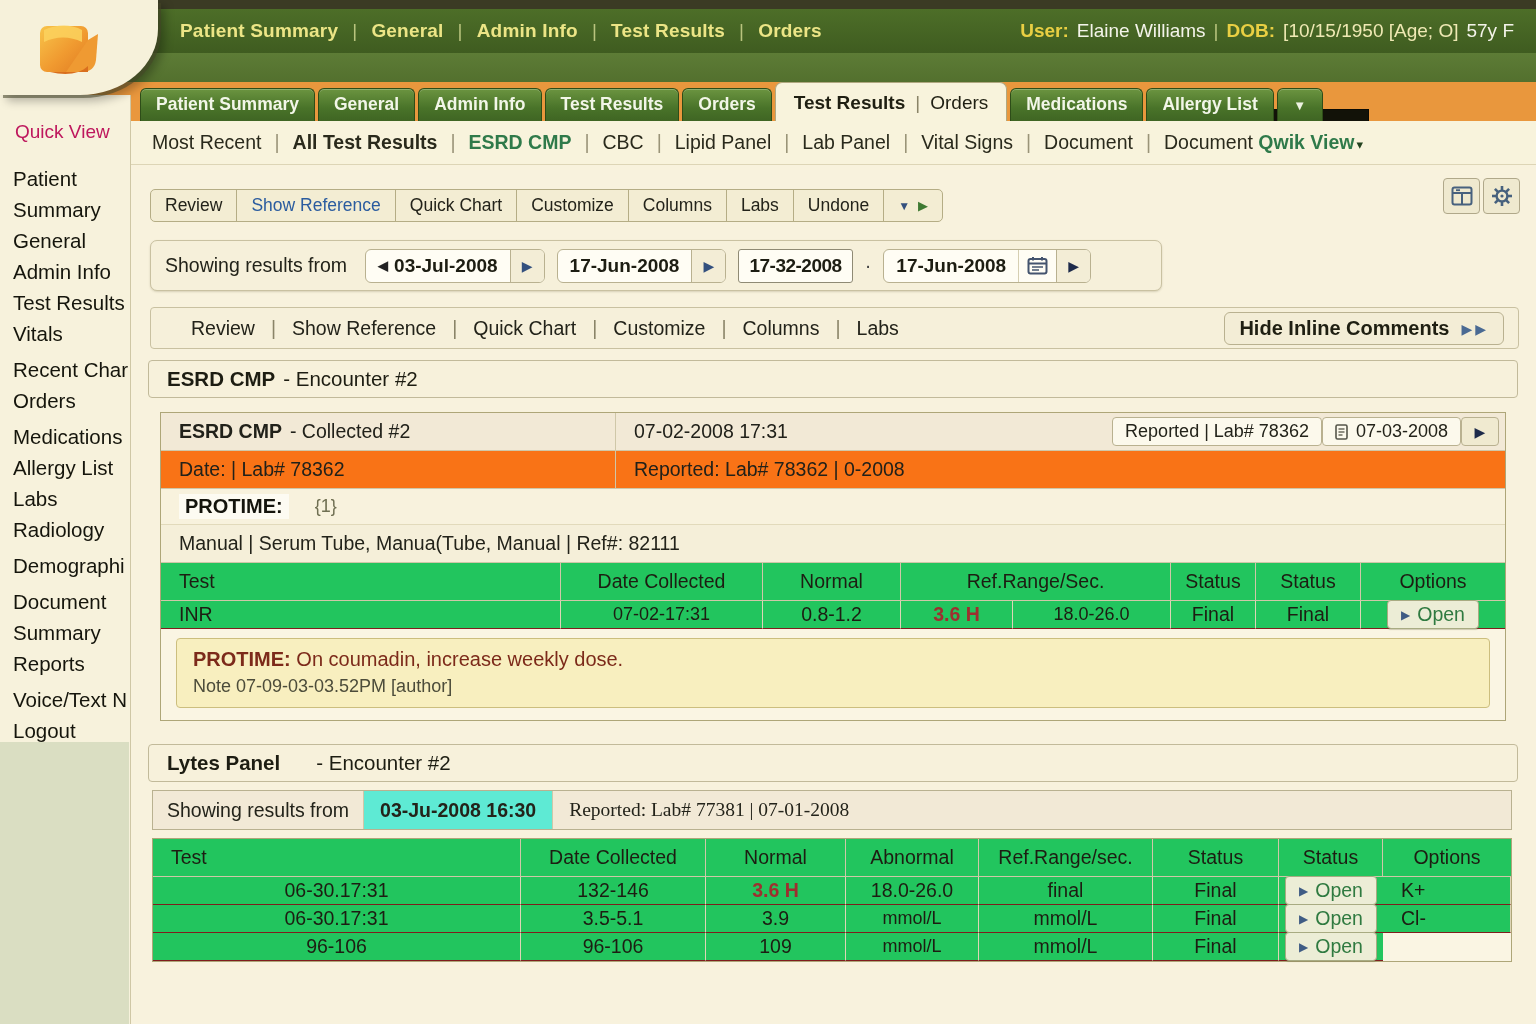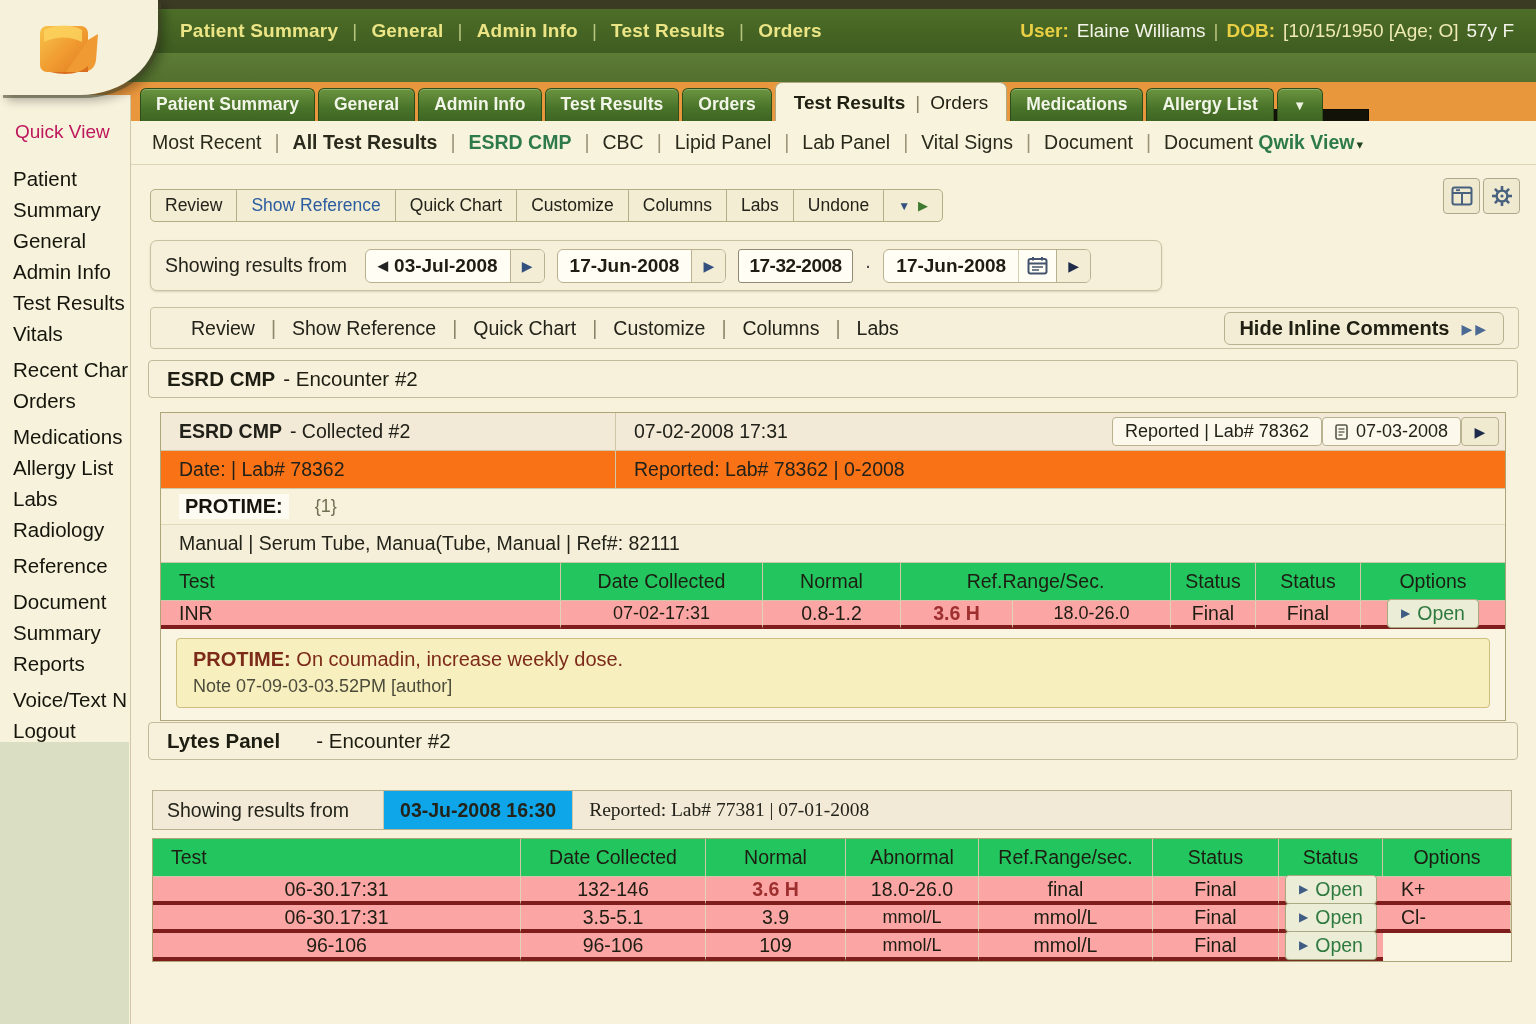--- a/index.html
+++ b/index.html
@@ -126,47 +126,47 @@
 
   
   .grid { display:grid; }
   .g-esrd { grid-template-columns:400px 202px 138px 112px 158px 85px 105px auto; }
   .g-lytes { grid-template-columns:368px 185px 140px 133px 174px 126px 104px auto; }
   .hcell { background:#22c55e; border-right:1px solid #cfc7a8; border-bottom:1px solid #cfc7a8; height:38px;
            display:flex; align-items:center; justify-content:center; font-size:19.5px; color:#1d1d12; }
   .hcell.first { justify-content:flex-start; padding-left:18px; }
   .hcell.span2 { grid-column:span 2; }
   .hcell.last, .tcell.last { border-right:none; }
-  .tcell { background:#fca5a5; border-right:1px solid #ddd5b6; border-bottom:4px solid #7f1d1d; height:28px;
+  .tcell { background:#22c55e; border-right:1px solid #ddd5b6; border-bottom:1px solid #7f1d1d; height:28px;
            display:flex; align-items:center; justify-content:center; font-size:19.5px; color:#1d1d12; }
   .tcell.first { justify-content:flex-start; padding-left:18px; }
   .tcell.red { color:#9e2f2f; font-weight:bold; }
   .tcell.small { font-size:18px; }
   .open-btn { height:29px; border:1px solid #a8ab82; border-radius:4px; background:#ecedd6; display:flex; align-items:center;
               gap:7px; padding:0 13px; cursor:default; box-shadow:0 1px 1px rgba(100,100,60,.3); }
   .open-btn .pa { color:#3f5c84; font-size:12px; }
   .open-btn .ol { color:#2f7a40; font-size:19.5px; }
 
   
   .comment { margin:9px 15px 12px 15px; border:1px solid #ccbe7e; border-radius:4px; background:#f8efbf; padding:9px 16px 10px 16px; }
   .comment .c1 { font-size:20px; color:#7c2a1a; }
   .comment .c1 .ct { font-weight:bold; }
   .comment .c2 { font-size:18px; color:#4c4c3a; margin-top:5px; }
 
   
   .lytes-info { position:absolute; left:21px; top:625px; width:1360px; height:40px; border:1px solid #b9b190; background:#f2e9d6;
                 display:flex; align-items:center; font-size:19.5px; color:#23231a; }
   .lytes-info .lab { padding:0 14px; }
-  .lytes-info .wbox { background:#0ea5e9; border-left:1px solid #cfc7a8; border-right:1px solid #cfc7a8; height:100%;
-                      display:flex; align-items:center; padding:0 16px; font-weight:bold;margin-left:20px; }
+  .lytes-info .wbox { background:#5eead4; border-left:1px solid #cfc7a8; border-right:1px solid #cfc7a8; height:100%;
+                      display:flex; align-items:center; padding:0 16px; font-weight:bold; }
   .lytes-info .rep { padding:0 16px;font-family:Liberation Serif, serif; }
   .lytes-table { position:absolute; left:21px; top:673px; width:1360px; border:1px solid #aea678; background:#faf5e3; }
 
   .esrd-sect { top:195px; }
-  .lytes-sect { top:557px;gap:36px; }
+  .lytes-sect { top:579px;gap:36px; }
 </style>
 </head>
 <body>
 
 <div class="top-strip"></div>
 
 <div class="green-bar">
   <div class="gnav">
     <span class="item">Patient Summary</span>
       <span class="sep">|</span>
@@ -260,21 +260,21 @@
     <div class="it">General</div>
     <div class="it">Admin Info</div>
     <div class="it">Test Results</div>
     <div class="it">Vitals</div>
     <div class="it gap">Recent Char</div>
     <div class="it">Orders</div>
     <div class="it gap">Medications</div>
     <div class="it">Allergy List</div>
     <div class="it">Labs</div>
     <div class="it">Radiology</div>
-    <div class="it gap">Reference</div>
+    <div class="it gap">Demographi</div>
     <div class="it wrap gap">Document Summary</div>
     <div class="it">Reports</div>
     <div class="it gap">Voice/Text N</div>
     <div class="it">Logout</div>
   </div>
 </div>
 
 <div class="content">
 
   <div class="toolbar1">

